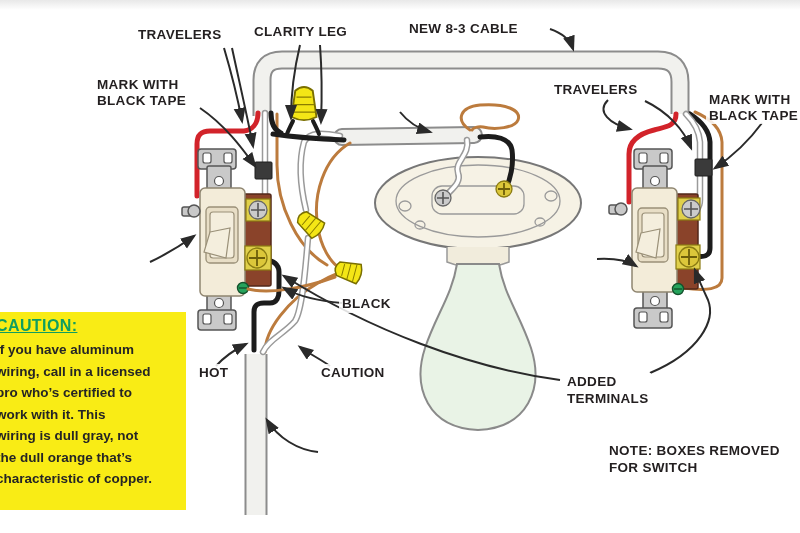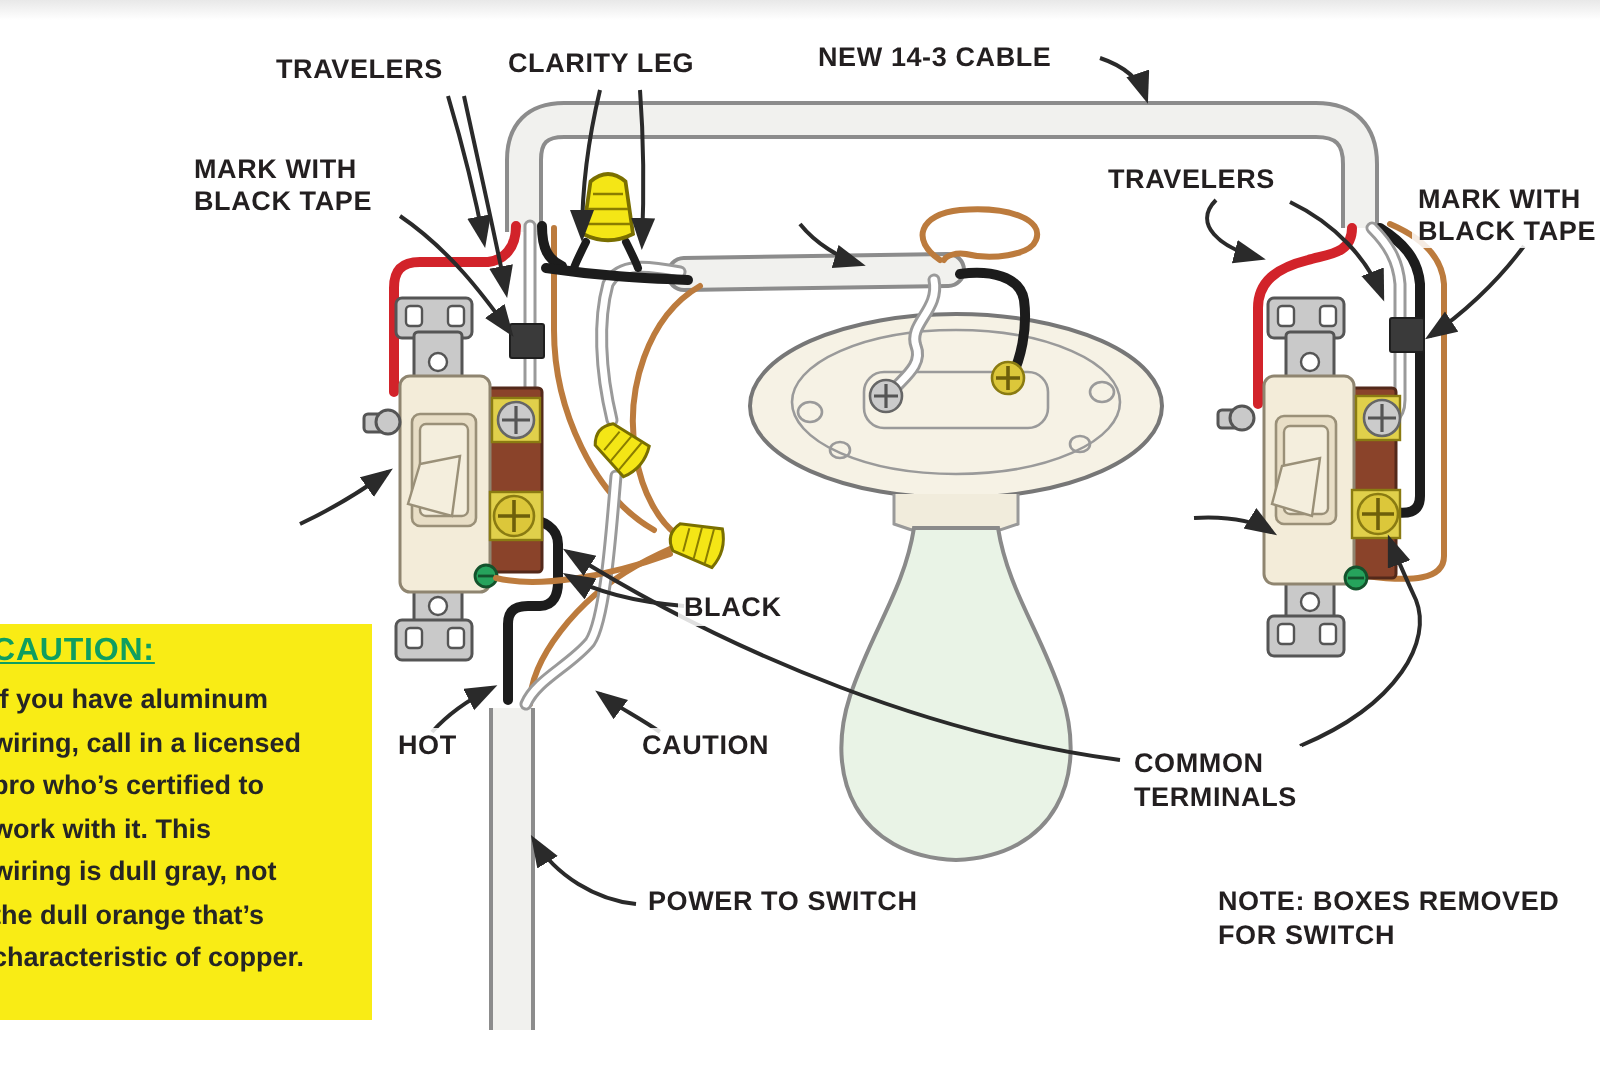--- a/index.html
+++ b/index.html
@@ -230,32 +230,31 @@
       <path class="arrow" d="M330,366 C320,359 308,353 300,347"></path>
       <path class="arrow" d="M318,452 C298,450 278,438 267,420"></path>
       <path class="arrow" d="M597,259 C615,258 628,261 636,266"></path>
       <path class="arrow" d="M560,380 C470,368 370,330 284,276"></path>
       <path class="arrow" d="M650,373 C700,352 716,320 708,300 C702,287 698,278 695,270"></path>
     </g>
   </svg>
 
   <div class="lbl" style="left:135px;top:26px">TRAVELERS</div>
   <div class="lbl" style="left:251px;top:23px">CLARITY LEG</div>
-  <div class="lbl" style="left:406px;top:20px">NEW 14-3 CABLE</div>
+  <div class="lbl" style="left:406px;top:20px">NEW 8-3 CABLE</div>
   <div class="lbl" style="left:94px;top:76px">MARK WITH
 BLACK TAPE</div>
   <div class="lbl" style="left:551px;top:81px">TRAVELERS</div>
   <div class="lbl" style="left:706px;top:91px;width:110px">MARK WITH
 BLACK TAPE</div>
   <div class="lbl" style="left:339px;top:295px">BLACK</div>
   <div class="lbl" style="left:196px;top:364px">HOT</div>
   <div class="lbl" style="left:318px;top:364px">CAUTION</div>
-  <div class="lbl lh16" style="left:564px;top:373px">COMMON
+  <div class="lbl lh16" style="left:564px;top:373px">ADDED
 TERMINALS</div>
-  <div class="lbl" style="left:321px;top:442px">POWER TO SWITCH</div>
   <div class="lbl lh16" style="left:606px;top:442px">NOTE: BOXES REMOVED
 FOR SWITCH</div>
 
   <div id="caution">
     <div class="title">CAUTION:</div>
     <div class="body">If you have aluminum
 wiring, call in a licensed
 pro who’s certified to
 work with it. This
 wiring is dull gray, not

